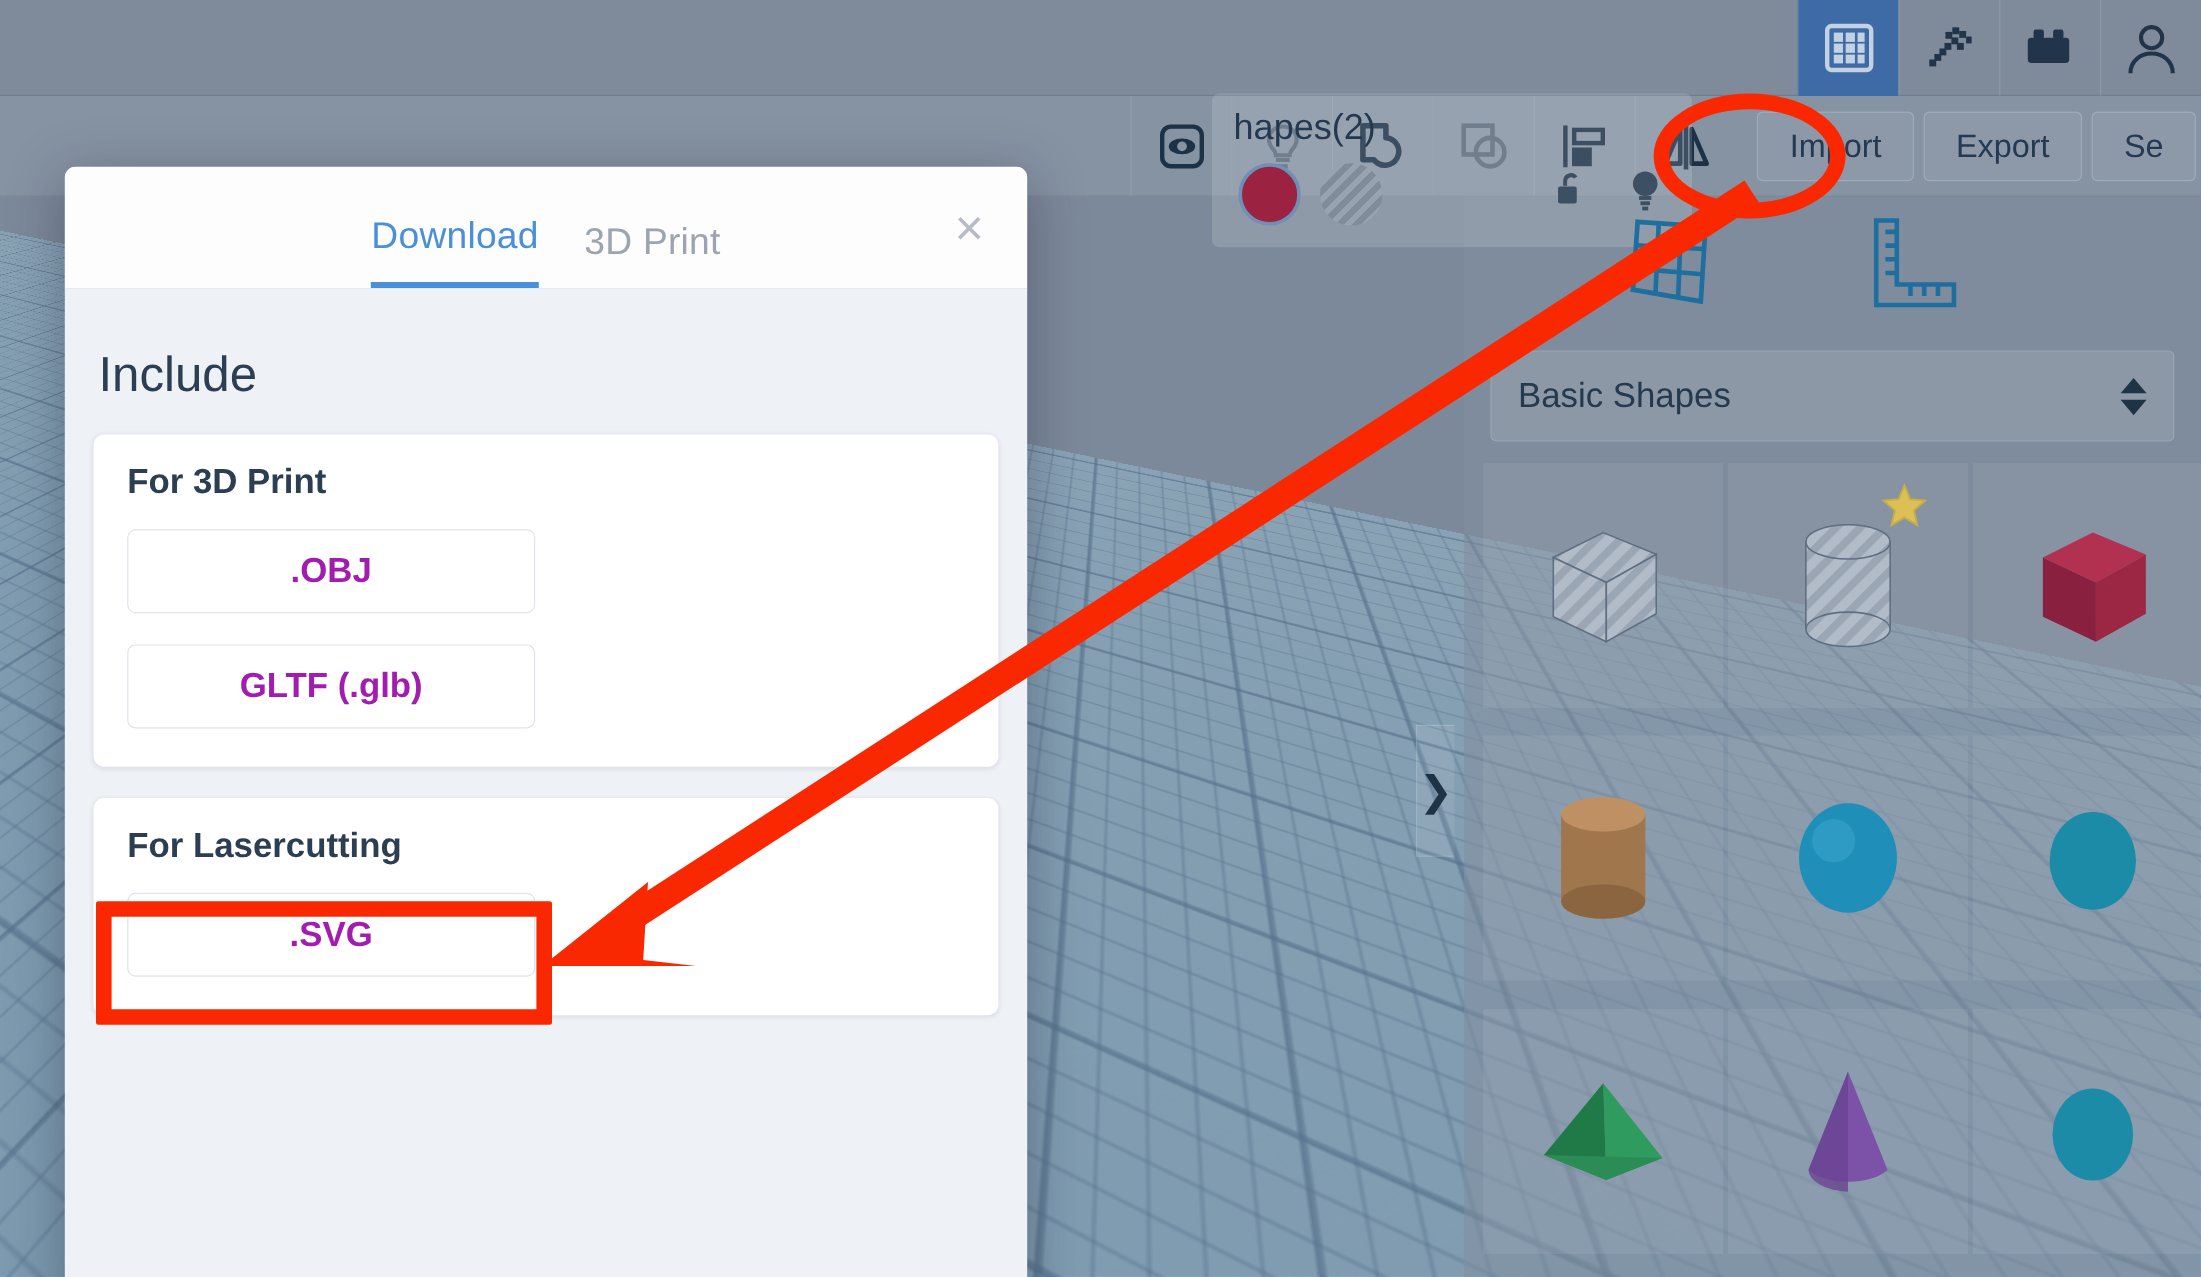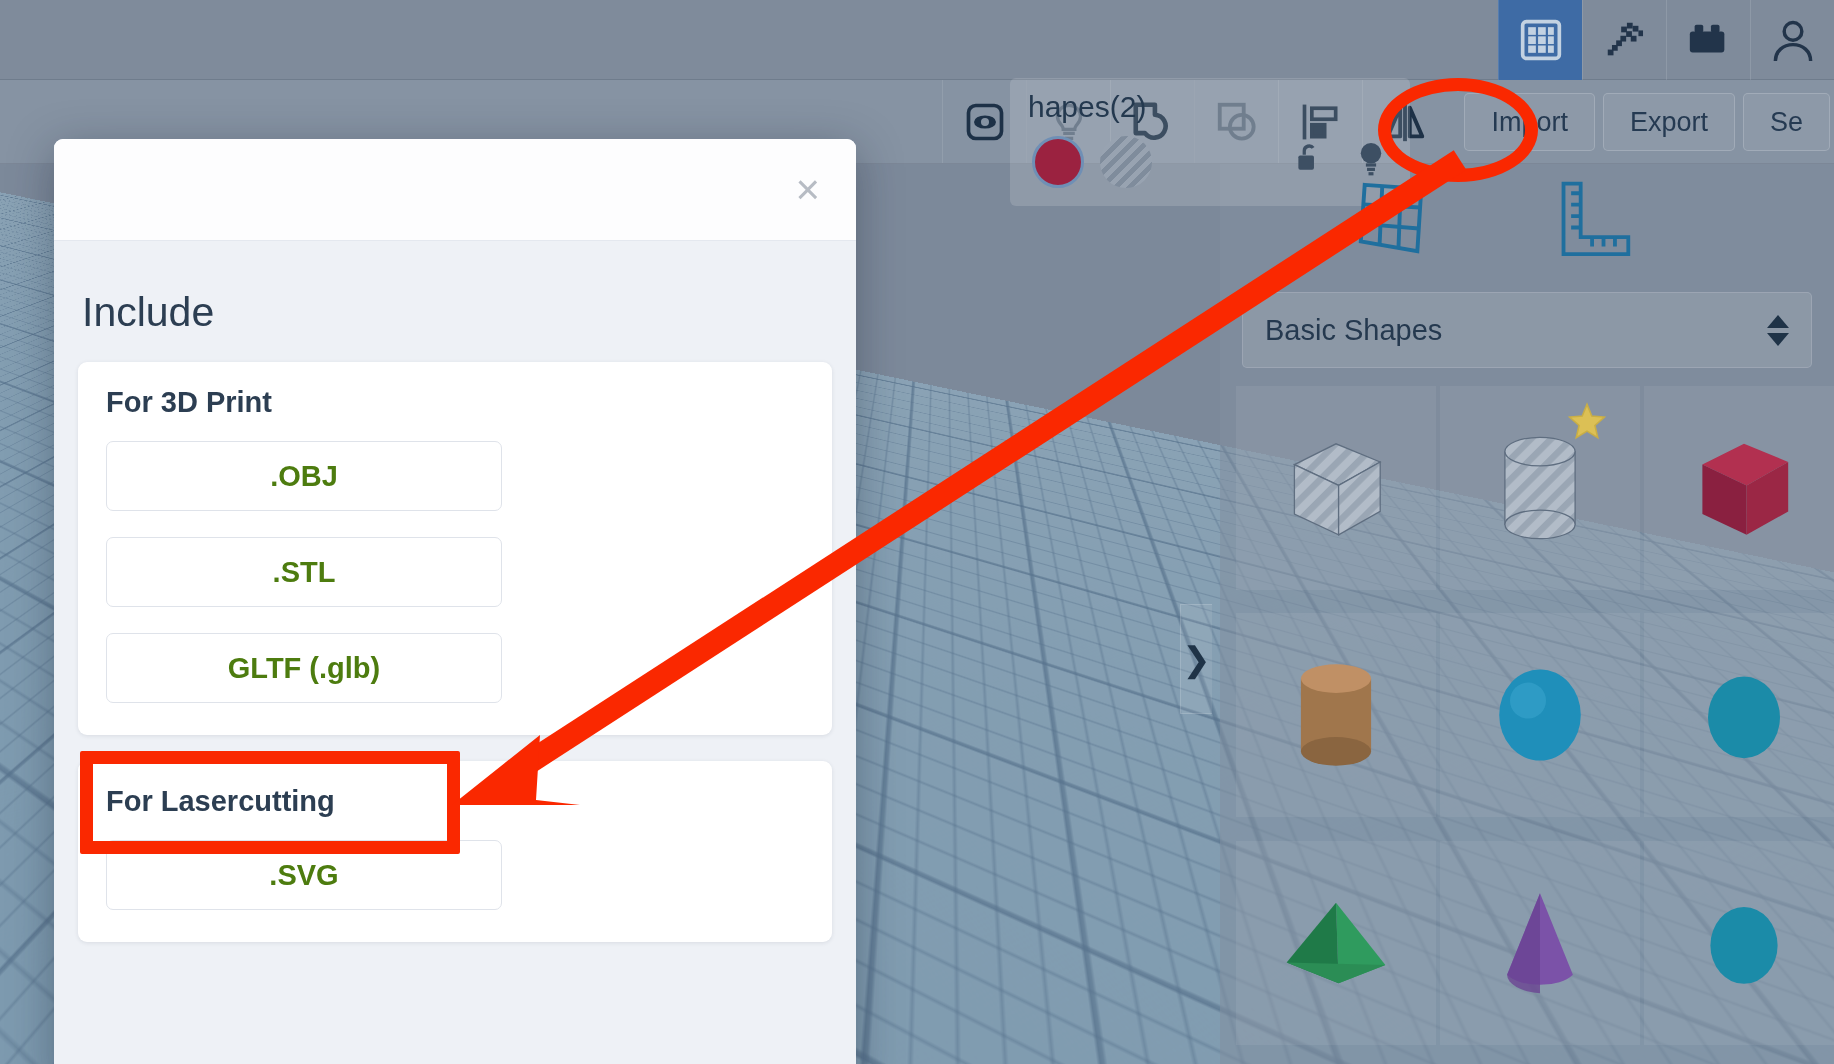--- a/index.html
+++ b/index.html
@@ -190,25 +190,25 @@
 
   .card {
     margin: 26px 24px 0 24px;
     background: #fff; border-radius: 9px;
     box-shadow: 0 1px 4px rgba(30,40,60,.10);
     padding: 24px 28px 32px 28px;
   }
   .card-title { font-size: 29px; color: #2c3e52; font-weight: 600; margin-bottom: 22px; }
   .fmt-row { display: flex; gap: 26px; flex-wrap: wrap; }
   .fmt-btn {
-    width: 396px; height: 70px;
+    width: 340px; height: 70px;
     border: 1px solid #dfe3ea; border-radius: 7px;
     background: #fff; cursor: pointer;
     display: flex; align-items: center; justify-content: center;
-    font-size: 29px; font-weight: 700; color: #4d7c0f;
+    font-size: 29px; font-weight: 700; color: #a21caf;
   }
 
   
   .ann-rect {
     position: absolute; left: 80px; top: 751px;
     width: 380px; height: 103px;
     border: 13px solid #fa2800; border-radius: 2px;
     pointer-events: none;
   }
   .ann-ellipse {
@@ -445,32 +445,35 @@
           <ellipse cx="50" cy="52" rx="28" ry="32" fill="#1b8ba8"></ellipse>
         </svg>
       </div>
     </div>
 
     <div class="collapse-handle">❯</div>
   </div>
 
   <div class="modal">
     <div class="modal-head">
+      <div class="tabs">
+        <div class="tab active">Download</div>
+        <div class="tab">3D Print</div>
+      </div>
       <div class="modal-close">×</div>
     </div>
 
     <div class="include-row">
       <div class="include-label">Include</div>
     </div>
 
     <div class="card">
       <div class="card-title">For 3D Print</div>
       <div class="fmt-row">
         <div class="fmt-btn">.OBJ</div>
-        <div class="fmt-btn">.STL</div>
         <div class="fmt-btn">GLTF (.glb)</div>
       </div>
     </div>
 
     <div class="card">
       <div class="card-title">For Lasercutting</div>
       <div class="fmt-row">
         <div class="fmt-btn">.SVG</div>
       </div>
     </div>

